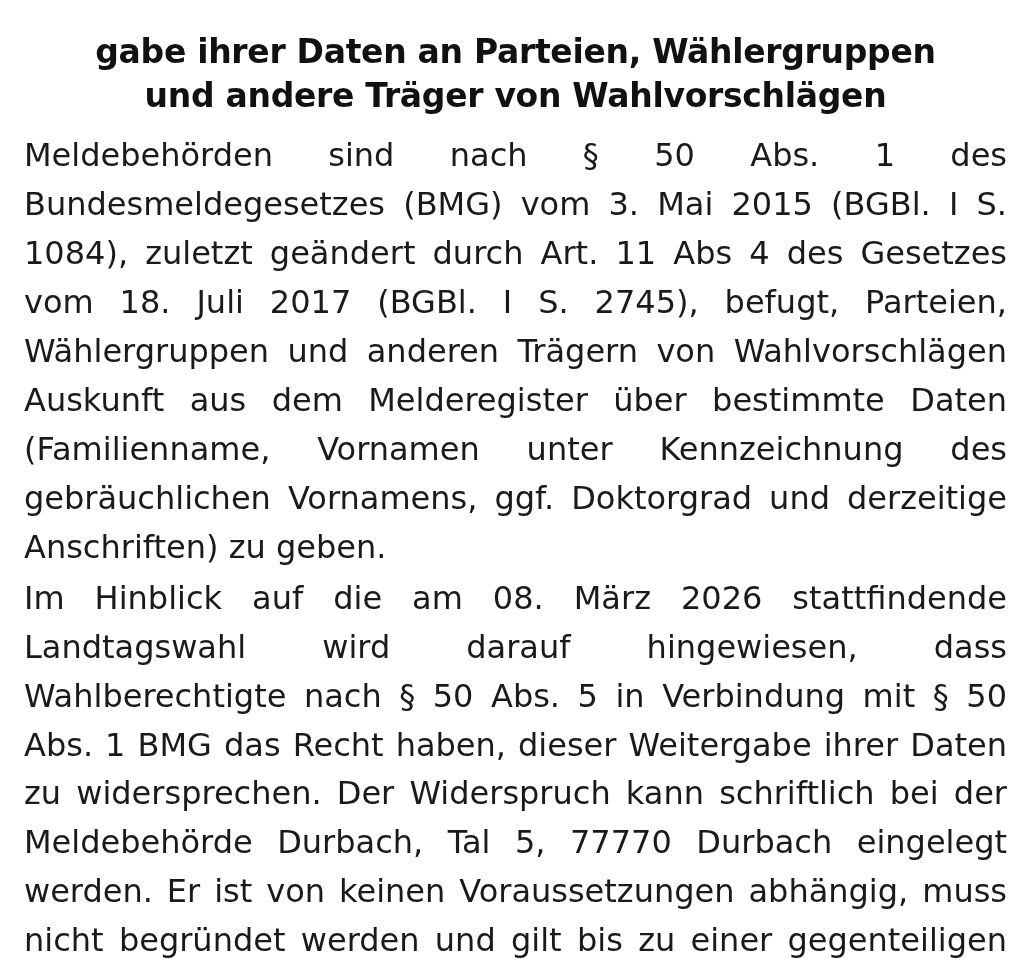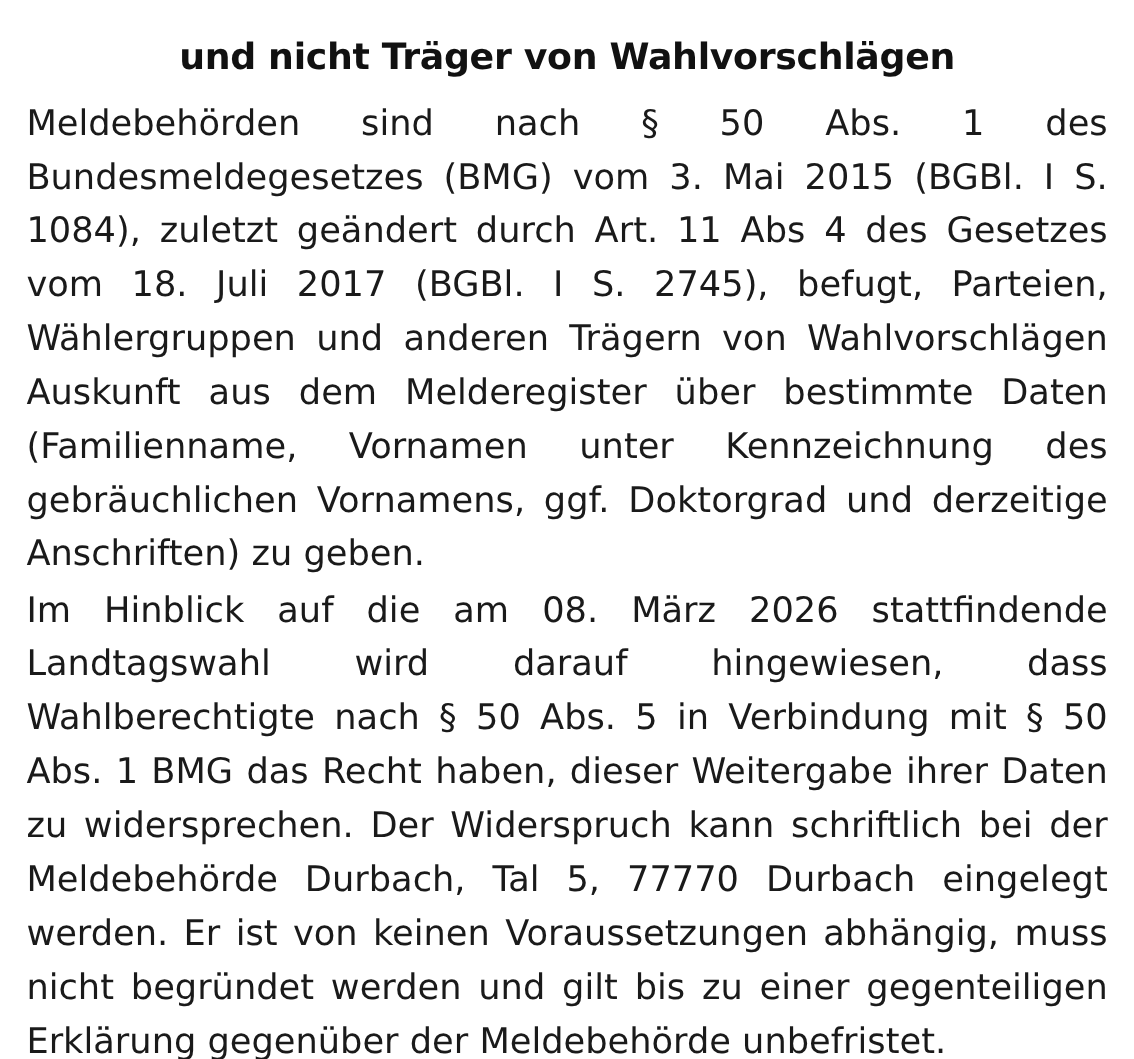--- a/index.html
+++ b/index.html
@@ -51,21 +51,22 @@
   .notice-paragraph:last-child {
     margin-bottom: 0;
   }
 </style>
 </head>
 <body>
 
 <div class="page">
 
   <h1 class="notice-title">
-    <span class="line">und nicht Träger von Wahlvorschlägen</span>
+    <span class="line">gabe ihrer Daten an Parteien, Wählergruppen</span>
+    <span class="line">und andere Träger von Wahlvorschlägen</span>
   </h1>
 
   <div class="notice-body">
     <p class="notice-paragraph">Meldebehörden sind nach § 50 Abs. 1 des Bundesmeldegesetzes (BMG) vom 3. Mai 2015 (BGBl. I S. 1084), zuletzt geändert durch Art. 11 Abs 4 des Gesetzes vom 18. Juli 2017 (BGBl. I S. 2745), befugt, Parteien, Wählergruppen und anderen Trägern von Wahlvorschlägen Auskunft aus dem Melderegister über bestimmte Daten (Familienname, Vornamen unter Kennzeichnung des gebräuchlichen Vornamens, ggf. Doktorgrad und derzeitige Anschriften) zu geben.</p>
     <p class="notice-paragraph">Im Hinblick auf die am 08. März 2026 stattfindende Landtagswahl wird darauf hingewiesen, dass Wahlberechtigte nach § 50 Abs. 5 in Verbindung mit § 50 Abs. 1 BMG das Recht haben, dieser Weitergabe ihrer Daten zu widersprechen. Der Widerspruch kann schriftlich bei der Meldebehörde Durbach, Tal 5, 77770 Durbach eingelegt werden. Er ist von keinen Voraussetzungen abhängig, muss nicht begründet werden und gilt bis zu einer gegenteiligen Erklärung gegenüber der Meldebehörde unbefristet.</p>
   </div>
 
 </div>
 
 </body></html>

